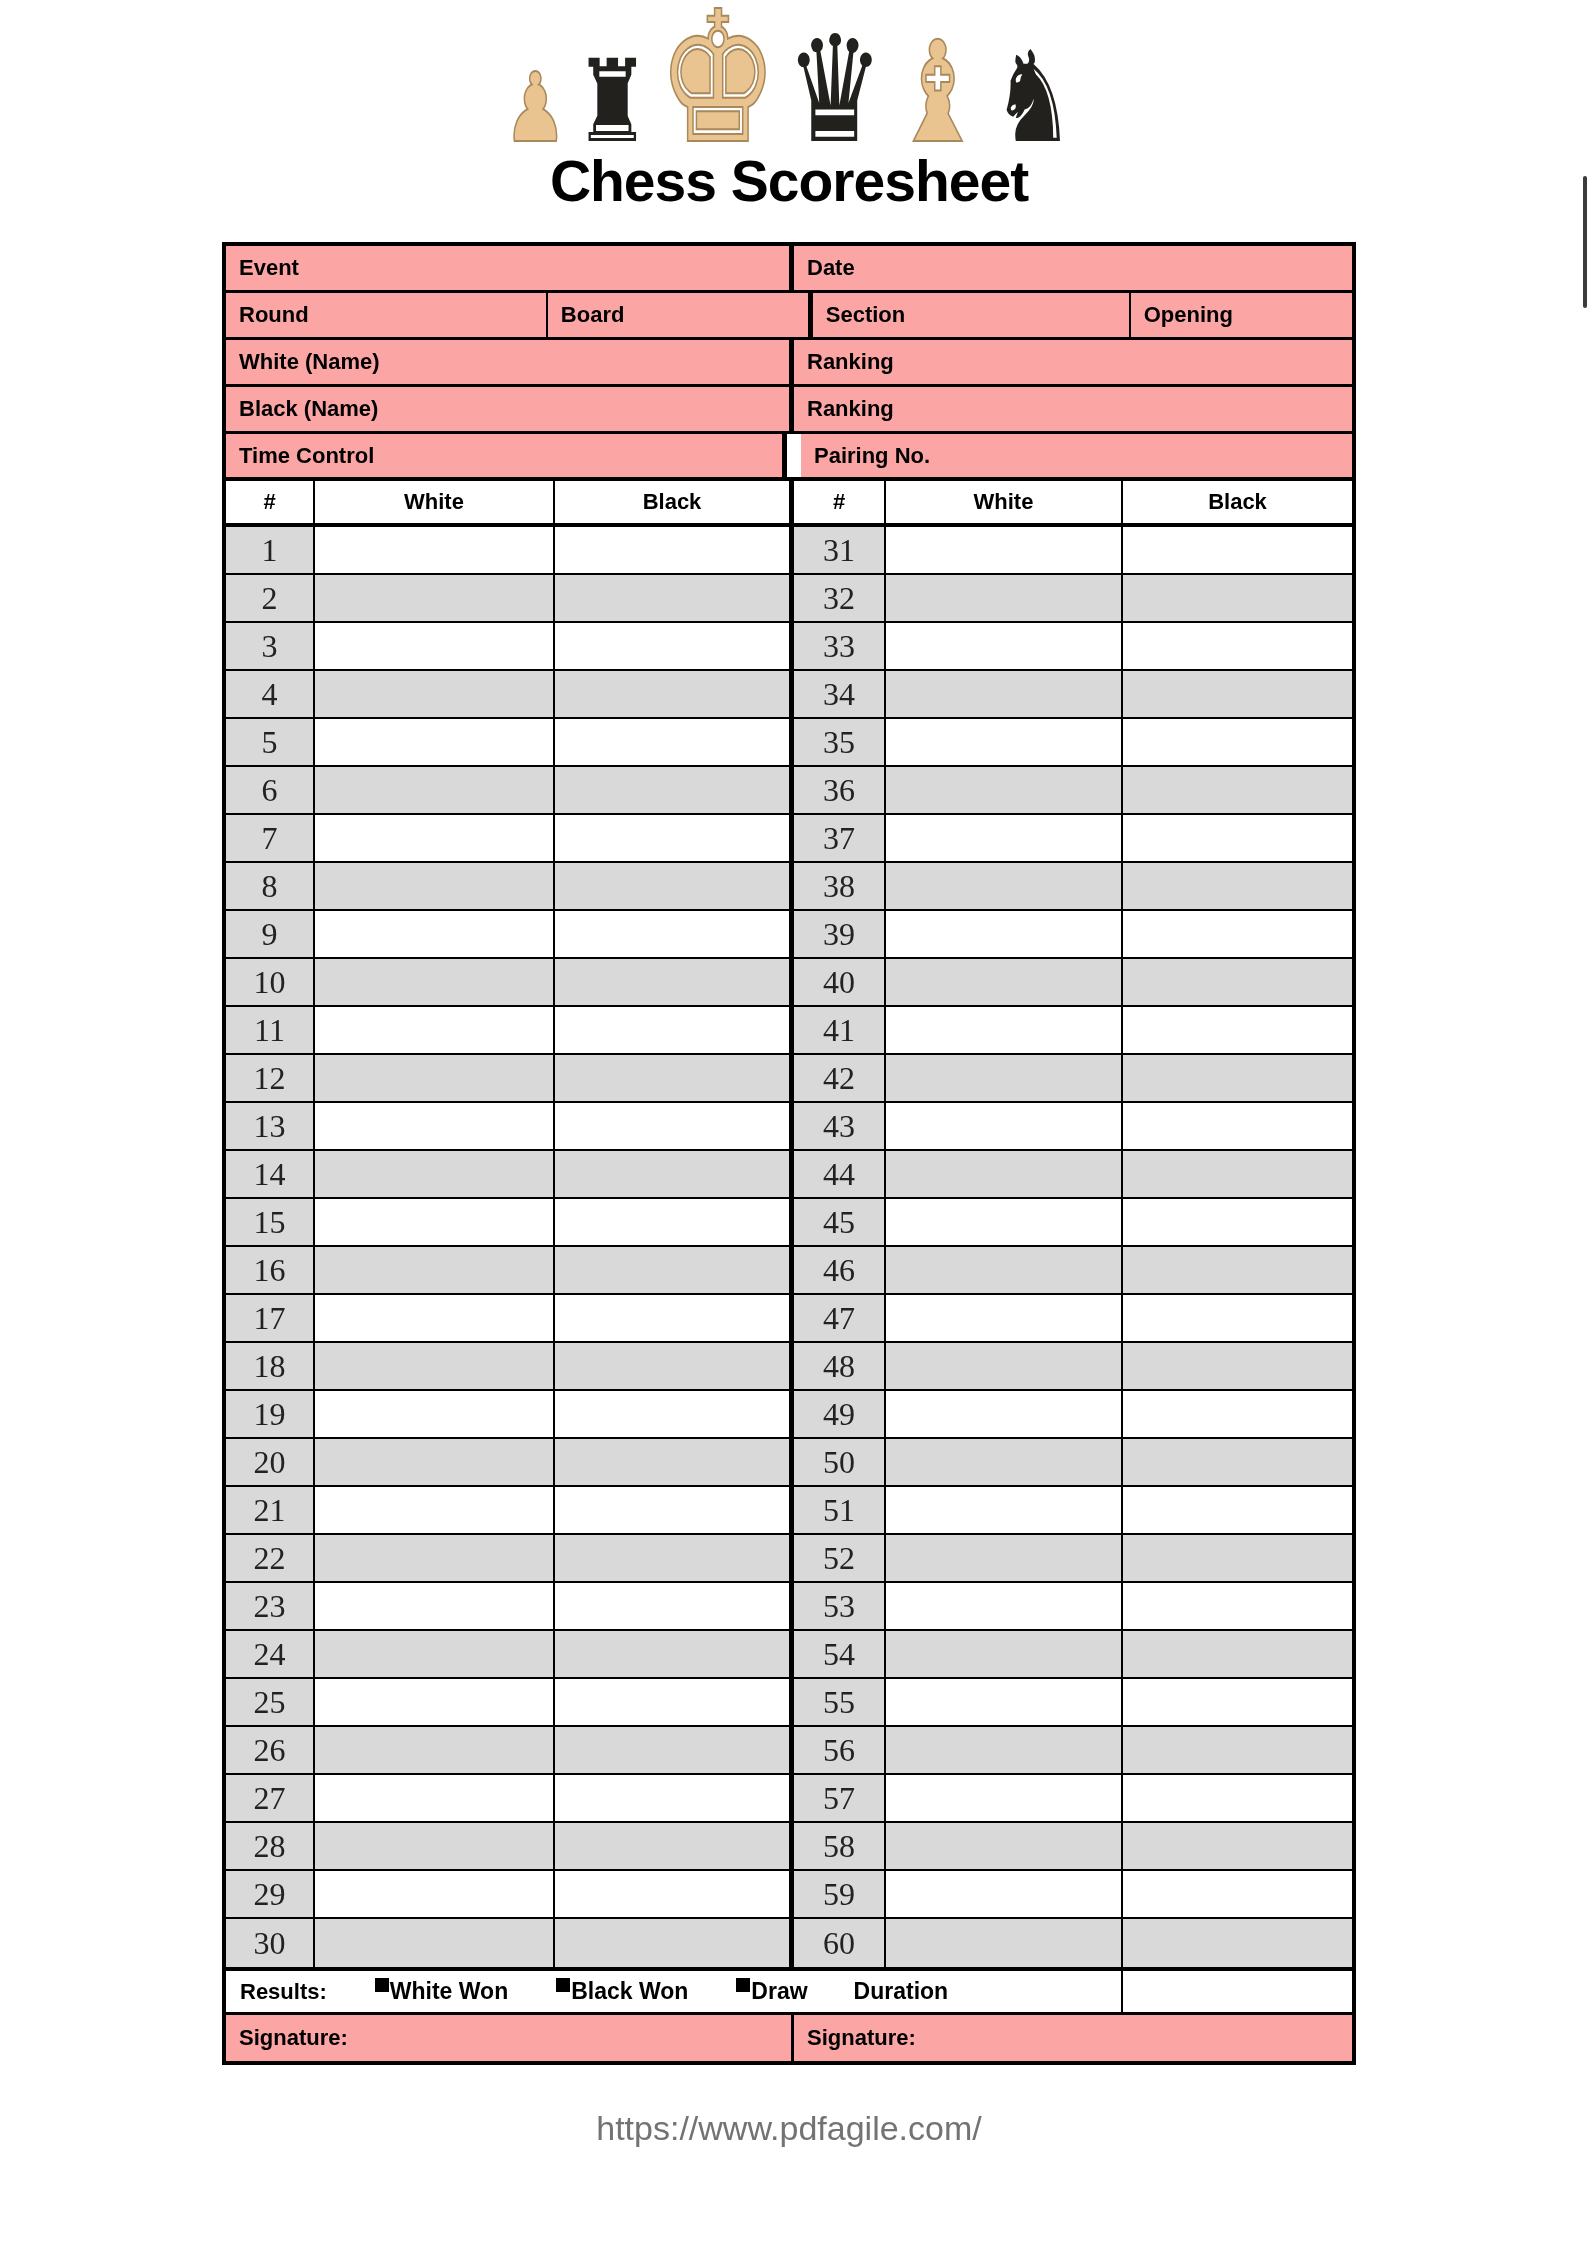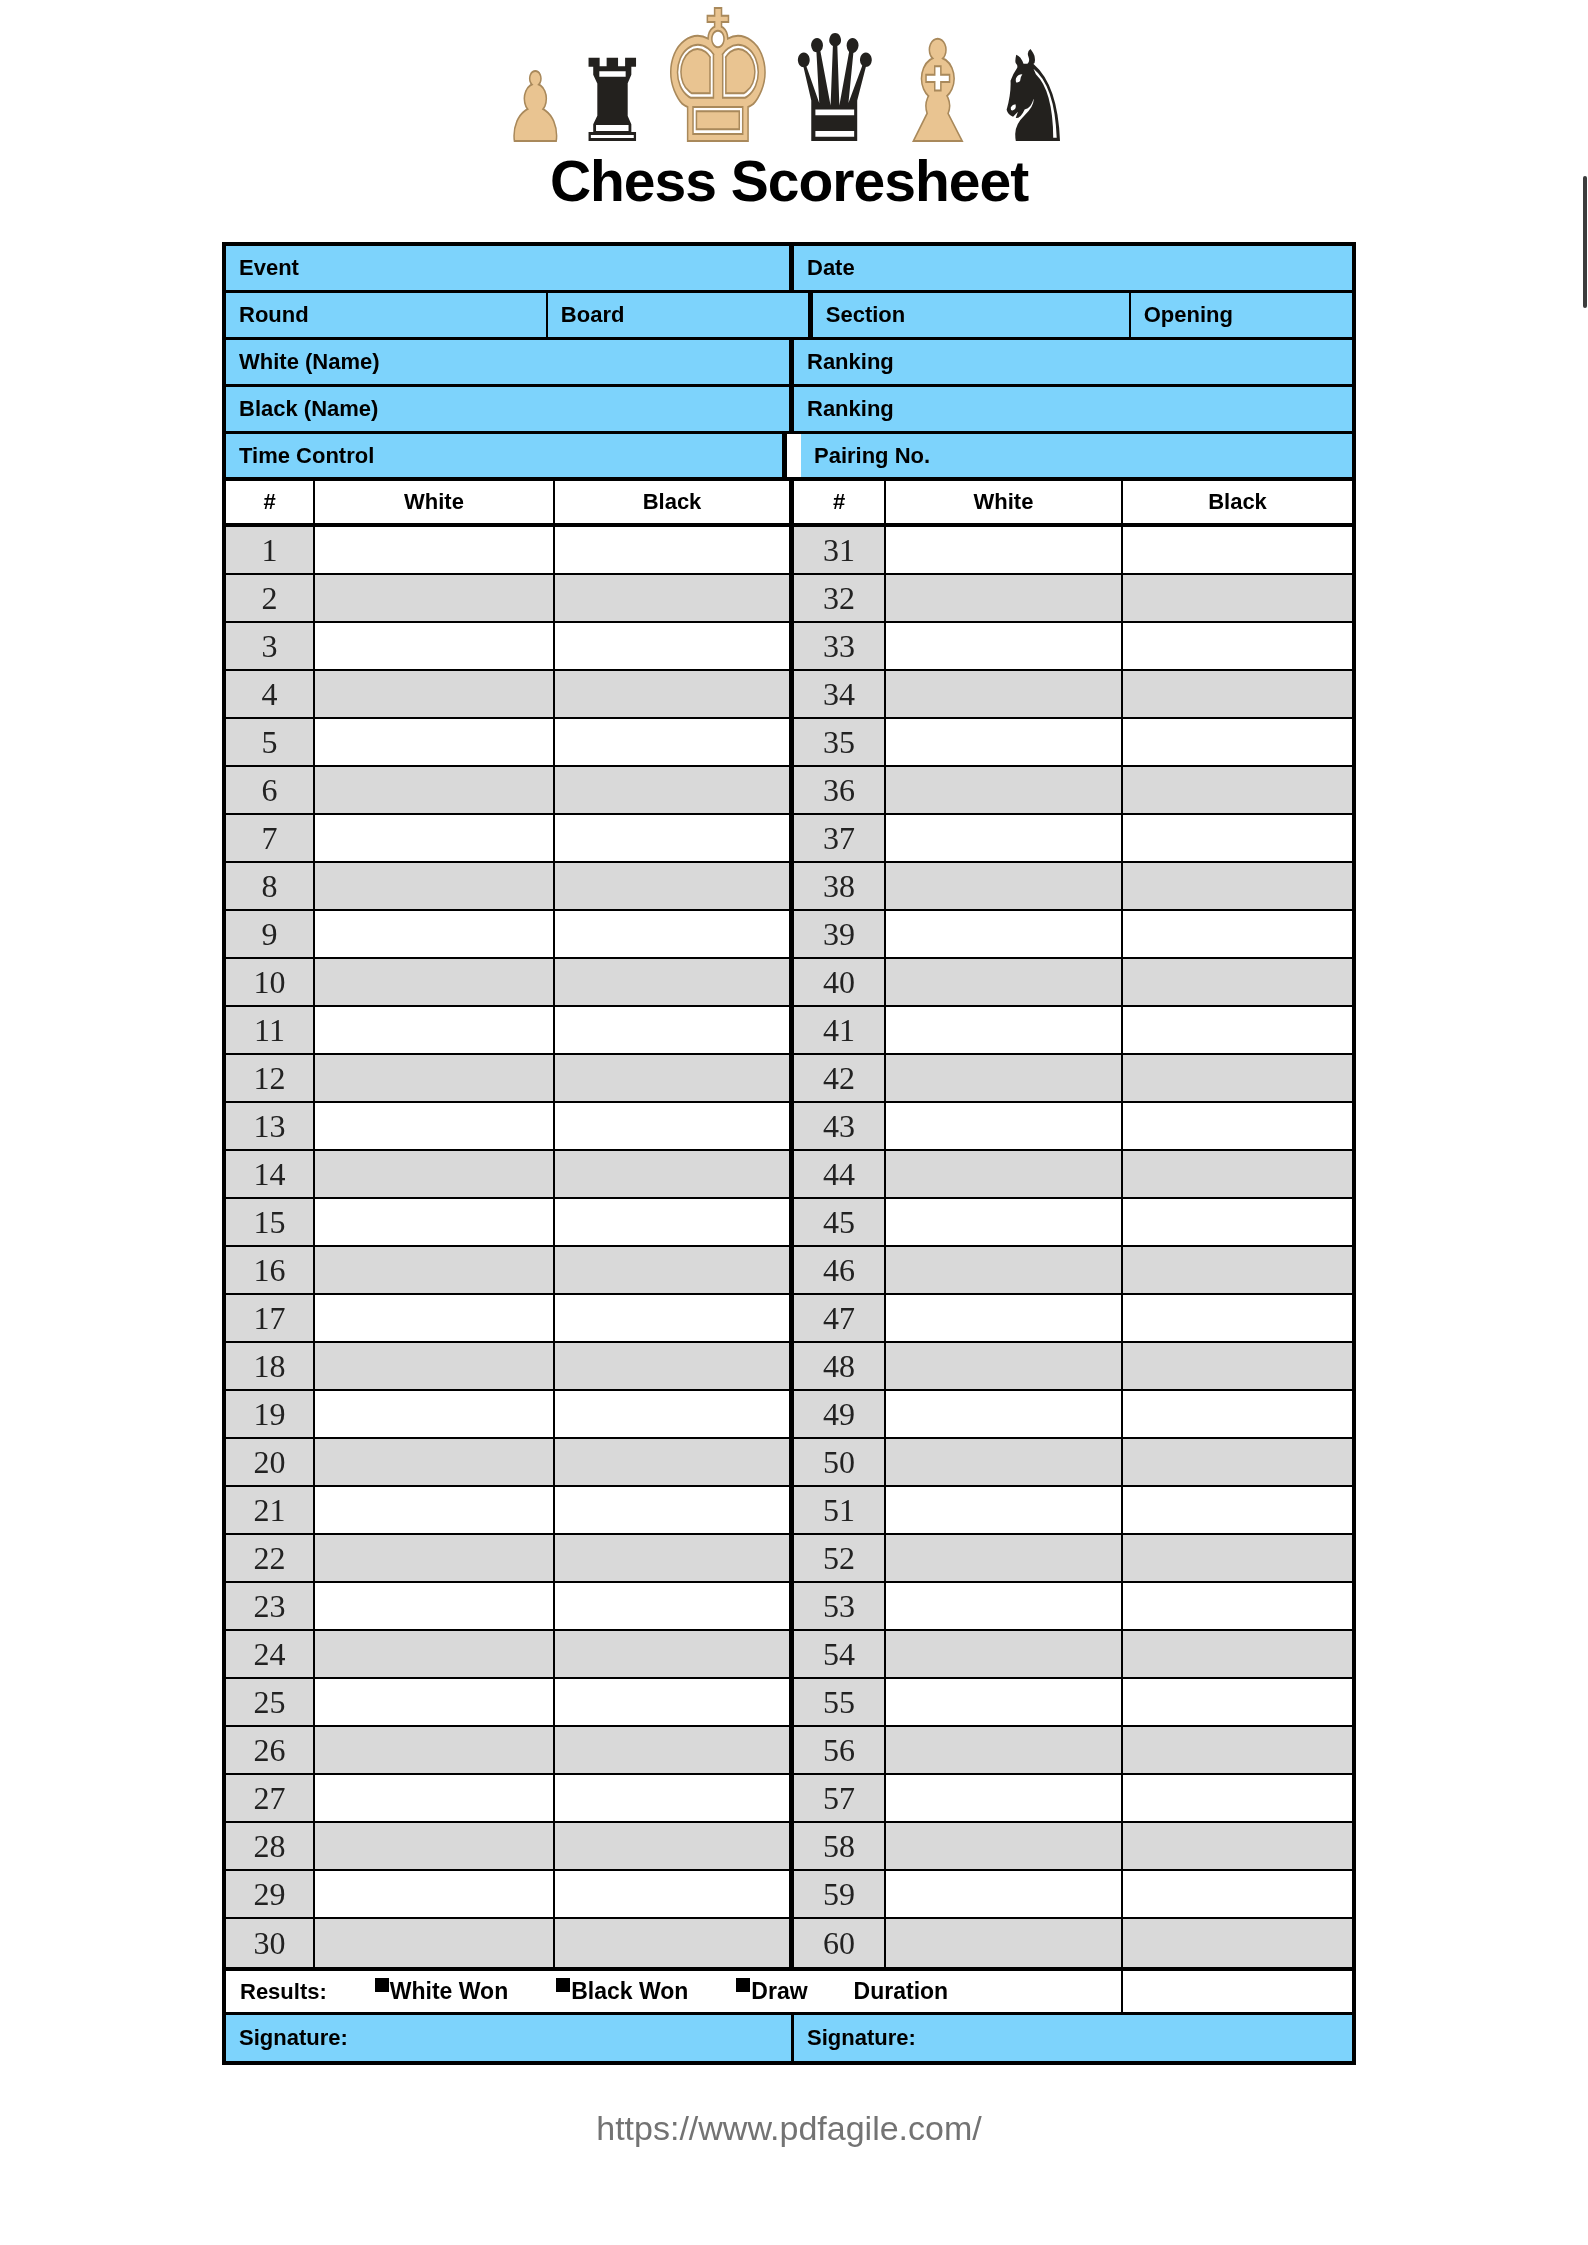--- a/index.html
+++ b/index.html
@@ -34,21 +34,21 @@
     margin:2px 0 30px; text-align:center;
     font-size:57px; font-weight:bold; letter-spacing:-1px; line-height:62px;
   }
 
   
   .board-table{ width:1134px; border:4px solid var(--border); box-sizing:border-box; background:#fff; }
   .board-table *, .board-table{ box-sizing:border-box; }
 
   .irow{ display:flex; height:47px; border-bottom:3px solid var(--border); }
   .irow.last{ border-bottom:4px solid var(--border);gap:14px; }
-  .cell{ display:flex; align-items:center; background:#7dd3fc; }
+  .cell{ display:flex; align-items:center; background:#fca5a5; }
   .lbl{ font-weight:bold; font-size:22px; padding-left:13px; white-space:nowrap; }
   .half-l{ width:568px; border-right:5px solid var(--border); }
   .half-r{ width:558px; }
   .rb1{ width:333px; border-right:2px solid var(--border); }
   .rb2{ width:274px; border-right:5px solid var(--border); }
   .rb3{ width:329px; border-right:2px solid var(--border); }
   .rb4{ width:229px;align-items:center; }
 
   
   .mhead{ display:flex; height:46px; border-bottom:4px solid var(--border); }

